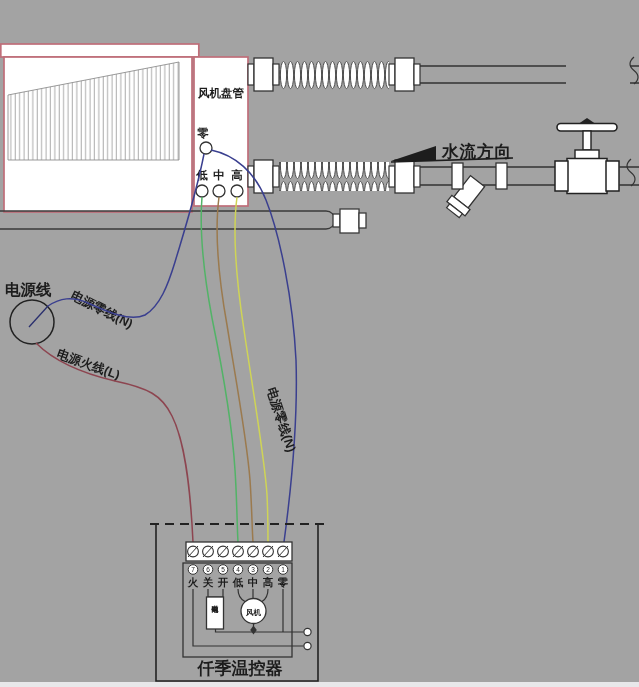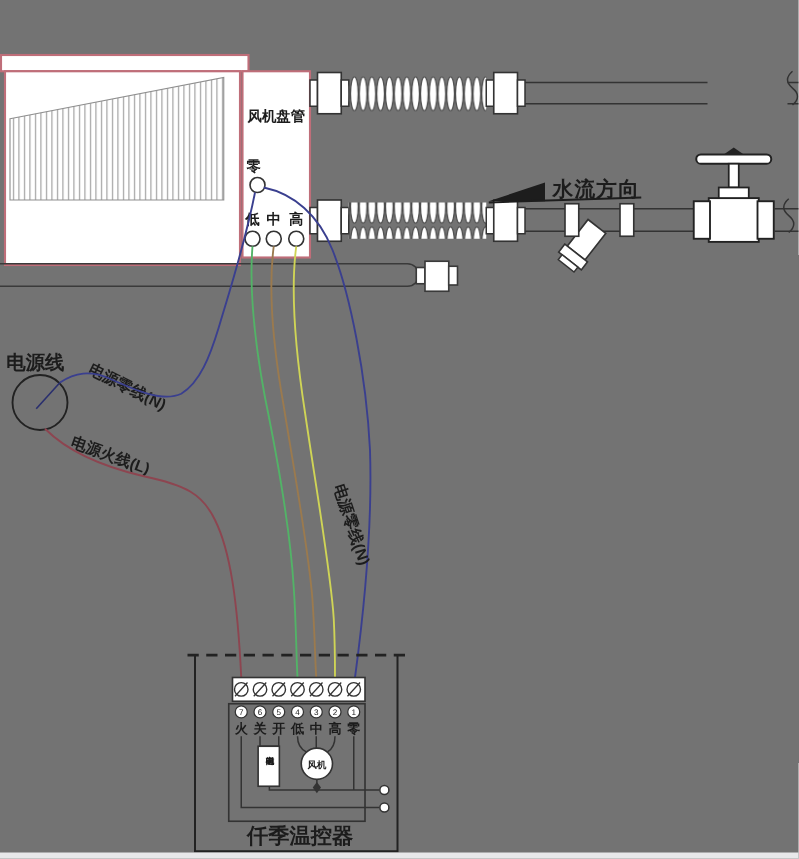--- a/index.html
+++ b/index.html
@@ -1,16 +1,16 @@
 <!DOCTYPE html>
 <html><head>
 <meta charset="utf-8">
 <style>
   html,body{margin:0;padding:0;background:#ffffff;}
-  .stage{width:639px;height:687px;position:relative;background:#737373;overflow:hidden;
+  .stage{width:639px;height:687px;position:relative;background:#a3a3a3;overflow:hidden;
          font-family:"Liberation Sans","DejaVu Sans",sans-serif;}
   svg{display:block;}
   text{font-family:"Liberation Sans","DejaVu Sans",sans-serif;fill:#1c1c1c;}
   .lbl{font-weight:bold;}
 </style>
 </head>
 <body>
 
 <div class="stage">
 <svg width="639" height="687" viewBox="0 0 639 687">

